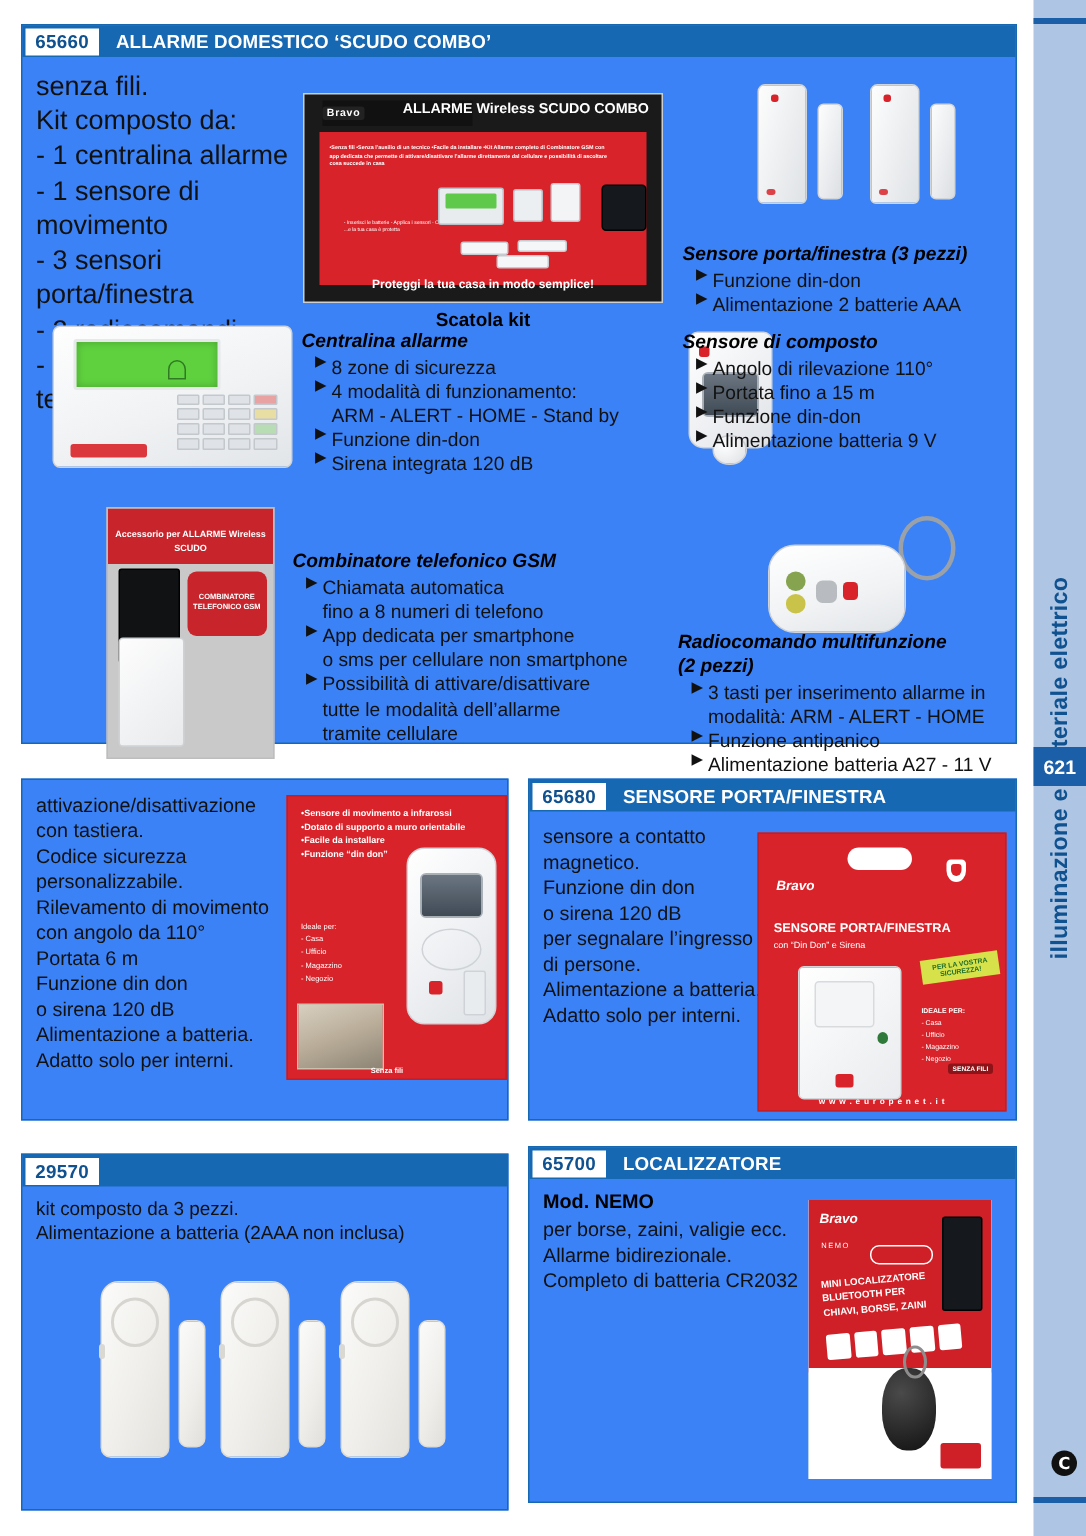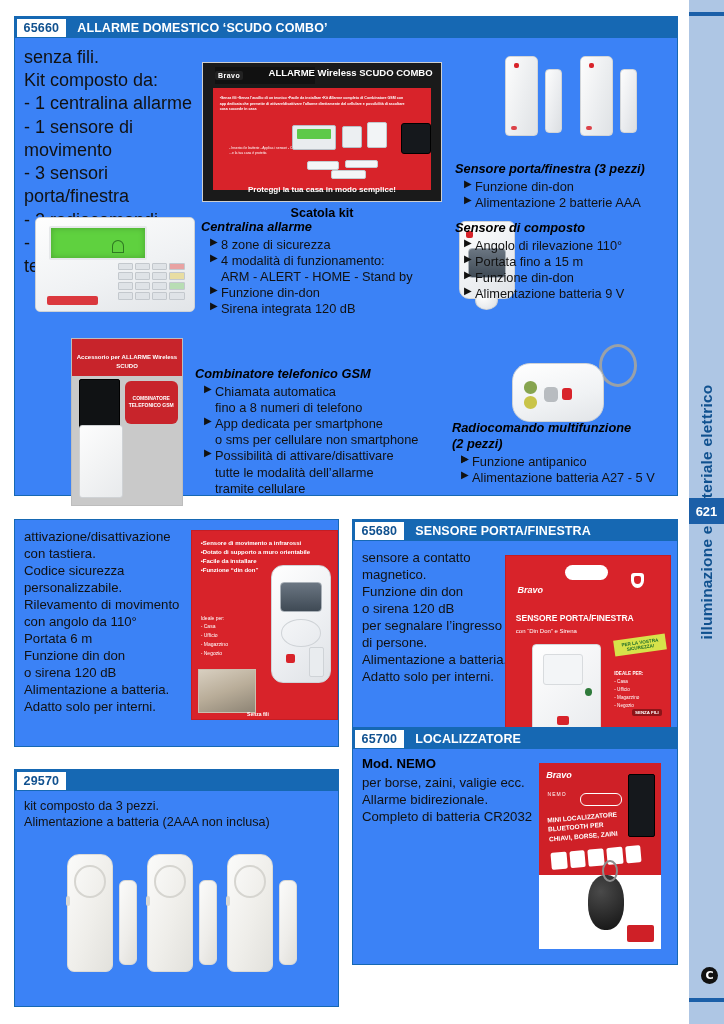--- a/index.html
+++ b/index.html
@@ -497,23 +497,24 @@
           <div class="b2"></div>
           <div class="b3"></div>
           <div class="red"></div>
         </div>
       </div>
 
       <div style="position:absolute; left:437px; top:382px; width:230px;">
         <div class="spec-title" style="white-space:pre-line;">Radiocomando multifunzione
 (2 pezzi)</div>
         <ul class="spec-list" style="margin-top:2px; margin-left:9px;">
-          <li><span class="arw">▶</span></li>
+          <li><span class="arw">▶</span><span>3 tasti per inserimento allarme in
+ modalità: ARM - ALERT - HOME</span></li>
           <li><span class="arw">▶</span><span>Funzione antipanico</span></li>
-          <li><span class="arw">▶</span><span>Alimentazione batteria A27 - 5 V</span></li>
+          <li><span class="arw">▶</span><span>Alimentazione batteria A27 - 11 V</span></li>
         </ul>
       </div>
 
     </div>
   </div>
 
   <div class="box" style="left:14px; top:519px; width:325px; height:228px;">
     <div class="box-body">
       <div class="desc" style="left:9px; top:8px; width:175px; font-size:13.2px;">attivazione/disattivazione
 con tastiera.
@@ -619,21 +620,21 @@
       <div class="photo dwalarm" style="left:212px; top:63px; width:70px; height:118px;">
         <div class="main">
             <div class="circle"></div>
           </div>
         <div class="sw"></div>
         <div class="mag"></div>
       </div>
     </div>
   </div>
 
-  <div class="box" style="left:352px; top:727px; width:326px; height:238px;">
+  <div class="box" style="left:352px; top:764px; width:326px; height:238px;">
     <div class="box-header">
       <div class="code-chip">65700</div>
       <div class="box-title">LOCALIZZATORE</div>
     </div>
     <div class="box-body">
       <div style="position:absolute; left:9px; top:7px; font-size:13.2px; font-weight:bold; color:#000;">Mod. NEMO</div>
       <div class="desc" style="left:9px; top:25px; width:200px; font-size:13.2px;">per borse, zaini, valigie ecc.
 Allarme bidirezionale.
 Completo di batteria CR2032</div>
 

